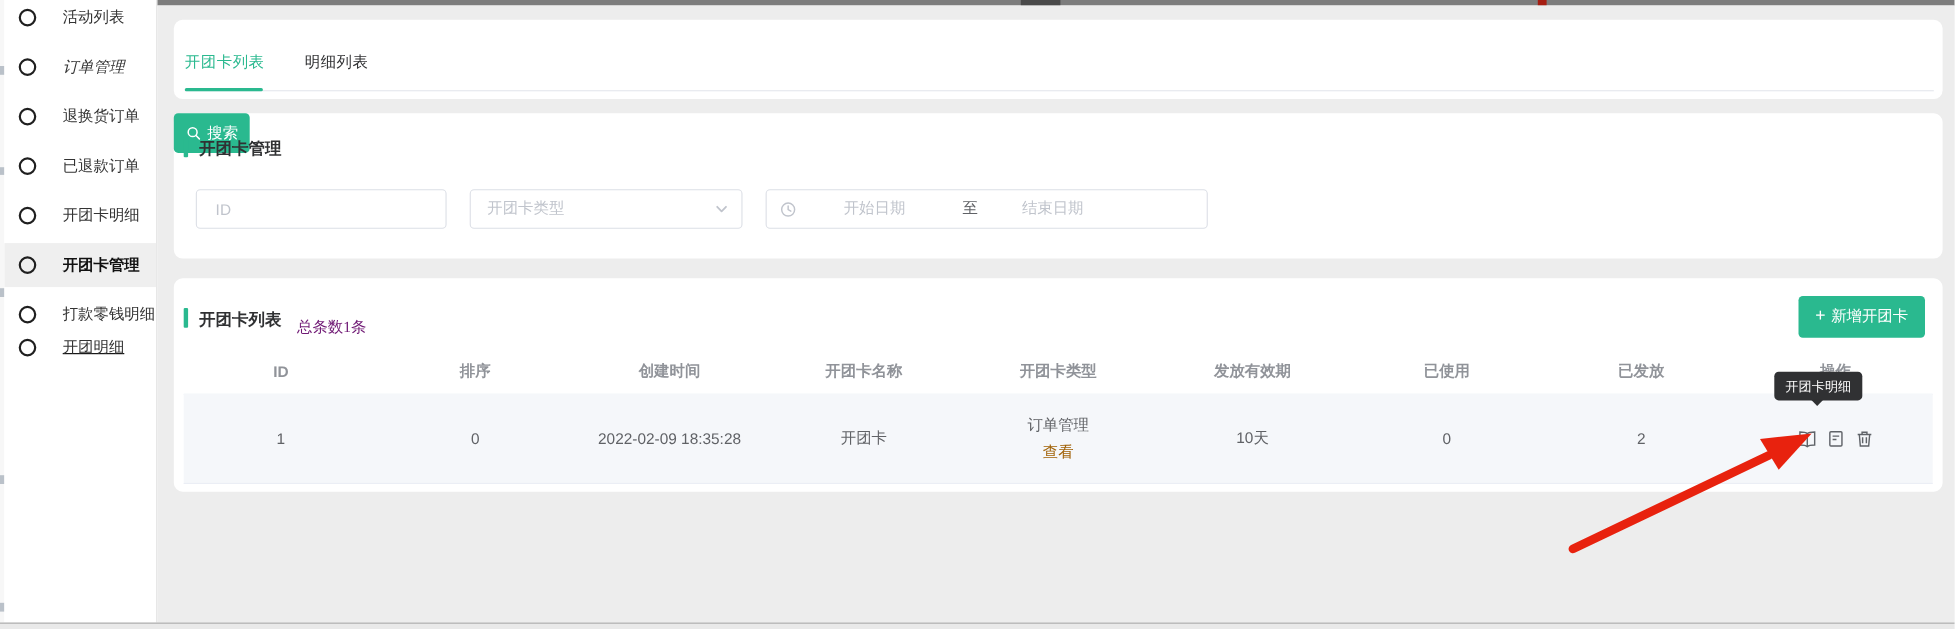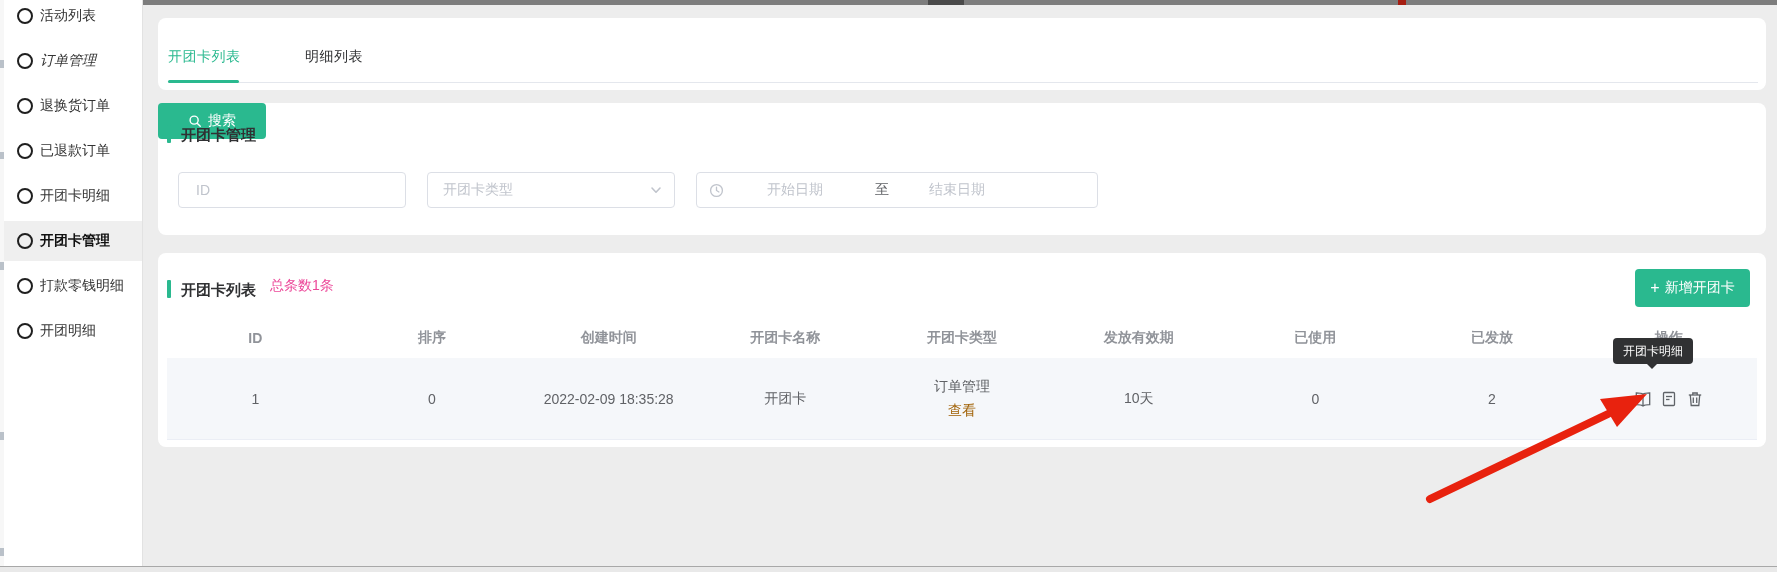--- a/index.html
+++ b/index.html
@@ -13,21 +13,21 @@
   #left-sliver{left:0;top:0;width:4px;height:566px;background:#f7f7f7;}
   .sliver-bit{position:absolute;left:0;width:4px;background:#9aa4b0;opacity:.65;}
   #top-strip{left:128px;right:0;top:0;height:5px;background:#7d7d7d;}
   .strip-bit{position:absolute;top:0;height:5px;}
   #bottom-edge{left:0;right:0;top:566px;height:6px;background:#e9e9e9;border-top:1px solid #a8a8a8;}
   
   #sidebar{left:4px;top:0;width:138px;height:566px;background:#ffffff;border-right:1px solid #e2e2e2;}
   .side-item{position:absolute;left:0;width:138px;height:40px;display:flex;align-items:center;cursor:pointer;}
   .side-item.active{background:#efefef;}
   .side-item .ring{width:12px;height:12px;border:2.5px solid #1f1f1f;border-radius:50%;margin-left:13px;flex:0 0 auto;}
-  .side-item .lbl{margin-left:7px;font-size:14px;color:#333;white-space:nowrap;}
+  .side-item .lbl{margin-left:24px;font-size:14px;color:#333;white-space:nowrap;}
   .side-item.active .lbl{font-weight:bold;color:#111;}
   
   #main-bg{left:143px;top:5px;right:0;height:561px;background:#ededed;}
   .card{position:absolute;left:158px;width:1608px;background:#ffffff;border-radius:8px;}
   
   #tabs-card{top:18px;height:72px;}
   .tab{position:absolute;top:30px;font-size:14px;cursor:pointer;letter-spacing:.5px;}
   #tab-divider{position:absolute;left:10px;right:8px;top:64px;height:1px;background:#e4e7ed;}
   #tab-underline{position:absolute;left:10px;top:62px;width:71px;height:3px;background:#2ab98f;border-radius:2px;}
   
@@ -41,24 +41,24 @@
   #id-input input{border:none;outline:none;width:100%;margin:0 15px;font-size:14px;color:#606266;background:transparent;}
   #id-input input::placeholder{color:#c0c4cc;}
   #type-select{left:269px;width:248px;cursor:pointer;justify-content:space-between;}
   #type-select .ph{margin-left:15px;}
   #type-select .chev{margin-right:12px;display:flex;}
   #date-range{left:538px;width:402px;}
   #date-range .clock{margin-left:12px;display:flex;}
   #date-range .dstart{position:absolute;left:70px;}
   #date-range .dsep{position:absolute;left:178px;color:#606266;font-size:14px;}
   #date-range .dend{position:absolute;left:232px;}
-  #search-btn{left:960px;top:69px;width:108px;height:36px;background:#2ab98f;border:none;border-radius:4px;color:#fff;font-size:14px;display:flex;align-items:center;justify-content:center;gap:6px;cursor:pointer;}
+  #search-btn{left:960px;top:69px;width:69px;height:36px;background:#2ab98f;border:none;border-radius:4px;color:#fff;font-size:14px;display:flex;align-items:center;justify-content:center;gap:6px;cursor:pointer;}
   
   #table-card{top:253px;height:194px;}
-  #total-text{position:absolute;left:112px;top:24px;font-size:14px;color:#ec4899;}
+  #total-text{position:absolute;left:112px;top:36px;font-size:14px;color:#701a75;font-family:Liberation Serif, serif;}
   #add-btn{position:absolute;left:1477px;top:16px;width:115px;height:38px;background:#2ab98f;border:none;border-radius:4px;color:#fff;font-size:14px;display:flex;align-items:center;justify-content:center;gap:5px;cursor:pointer;}
   #add-btn .plus{font-size:16px;line-height:1;}
   .tgrid{position:absolute;left:9px;width:1590px;display:grid;grid-template-columns:repeat(9,1fr);align-items:center;text-align:center;}
   #thead{top:65px;height:40px;border-bottom:1px solid #ebeef5;}
   #thead .th{font-size:14px;color:#909399;font-weight:bold;}
   #trow{top:105px;height:81px;background:#f5f7fa;border-bottom:1px solid #ebeef5;}
   #trow .td{font-size:14px;color:#606266;}
   .link{color:#a16207;cursor:pointer;font-size:14px;margin-top:6px;display:inline-block;}
   .ops{display:flex;align-items:center;justify-content:center;gap:8px;}
   .op-icon{width:18px;height:18px;cursor:pointer;display:flex;}
@@ -108,29 +108,29 @@
     <span class="lbl">开团卡明细</span>
   </div>
   <div class="side-item active" style="top:221px;">
     <span class="ring"></span>
     <span class="lbl">开团卡管理</span>
   </div>
   <div class="side-item" style="top:266px;">
     <span class="ring"></span>
     <span class="lbl">打款零钱明细</span>
   </div>
-  <div class="side-item" style="top:311px;">
+  <div class="side-item" style="top:296px;text-decoration:underline;">
     <span class="ring"></span>
     <span class="lbl">开团明细</span>
   </div>
 </nav>
 
 <section class="card" id="tabs-card">
   <span class="tab" style="left:10px;color:#2ab98f;">开团卡列表</span>
-  <span class="tab" style="left:119px;color:#303133;margin-left:28px;">明细列表</span>
+  <span class="tab" style="left:119px;color:#303133;">明细列表</span>
   <div id="tab-divider"></div>
   <div id="tab-underline"></div>
 </section>
 
 <section class="card" id="filter-card">
   <div class="sec-title-bar" style="left:9px;top:22px;"></div>
   <div class="sec-title" style="left:23px;top:23px;">开团卡管理</div>
 
   <div class="field" id="id-input">
     <input type="text" placeholder="ID" style="">

